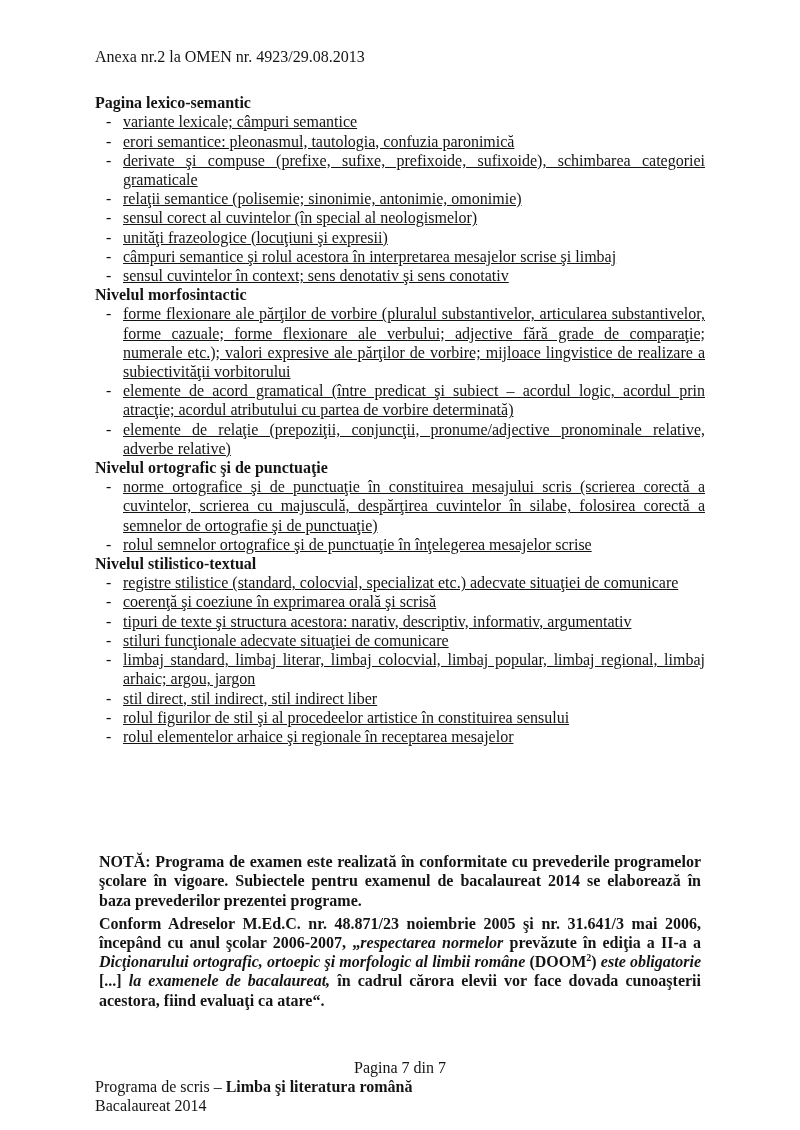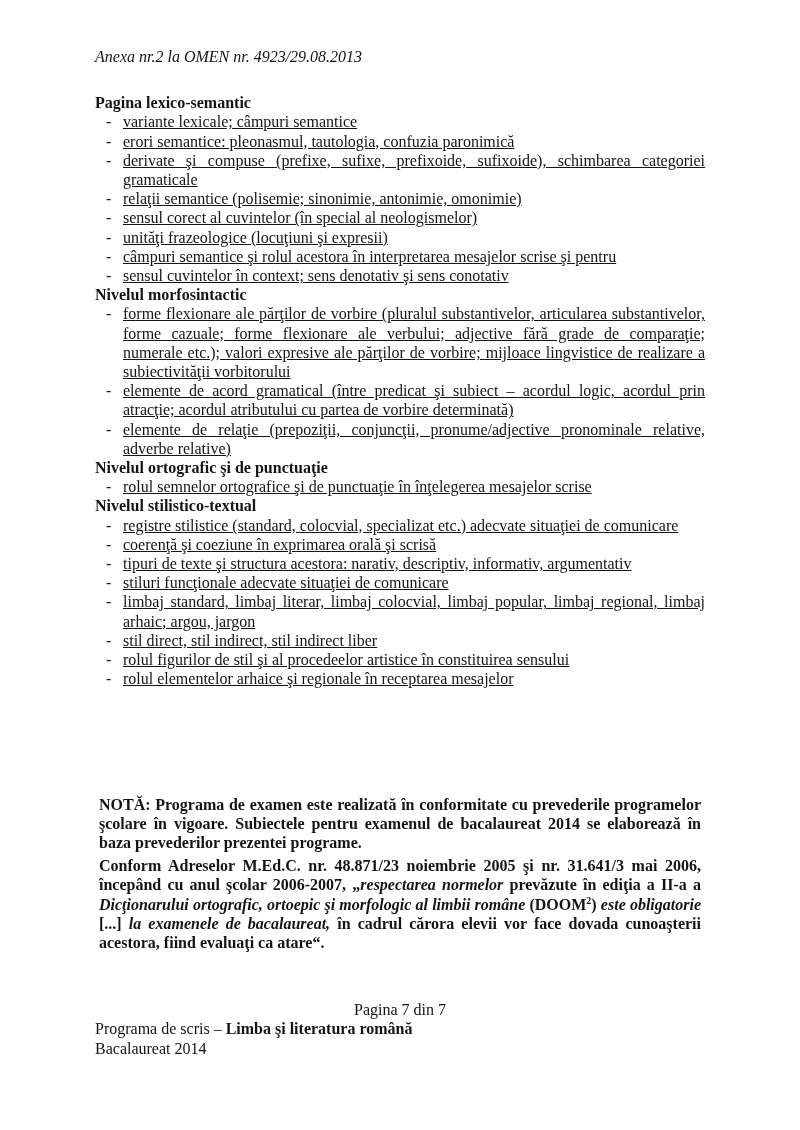--- a/index.html
+++ b/index.html
@@ -12,21 +12,20 @@
     color: #141414;
     font-family: "Liberation Serif", serif;
     font-size: 16px;
     line-height: 19.2px;
     padding: 47px 95px 0 95px;
     overflow: hidden;
   }
   .doc-header {
     margin-bottom: 27px;
     white-space: nowrap;
-    font-style: italic;
   }
   .sec-title {
     font-weight: bold;
   }
   .sec-list { margin: 0; }
   .li {
     position: relative;
     padding-left: 28px;
     text-align: justify;
     text-decoration: underline;
@@ -63,31 +62,32 @@
 
   <div>
       <div class="sec-title">Pagina lexico-semantic</div>
       <div class="sec-list">
         <div class="li">variante lexicale; câmpuri semantice</div>
         <div class="li">erori semantice: pleonasmul, tautologia, confuzia paronimică</div>
         <div class="li">derivate şi compuse (prefixe, sufixe, prefixoide, sufixoide), schimbarea categoriei gramaticale</div>
         <div class="li">relaţii semantice (polisemie; sinonimie, antonimie, omonimie)</div>
         <div class="li">sensul corect al cuvintelor (în special al neologismelor)</div>
         <div class="li">unităţi frazeologice (locuţiuni şi expresii)</div>
-        <div class="li">câmpuri semantice şi rolul acestora în interpretarea mesajelor scrise şi pentru</div>
+        <div class="li">câmpuri semantice şi rolul acestora în interpretarea mesajelor scrise şi limbaj</div>
         <div class="li">sensul cuvintelor în context; sens denotativ şi sens conotativ</div>
       </div>
       <div class="sec-title">Nivelul morfosintactic</div>
       <div class="sec-list">
         <div class="li">forme flexionare ale părţilor de vorbire (pluralul substantivelor, articularea substantivelor, forme cazuale; forme flexionare ale verbului; adjective fără grade de comparaţie; numerale etc.); valori expresive ale părţilor de vorbire; mijloace lingvistice de realizare a subiectivităţii vorbitorului</div>
         <div class="li">elemente de acord gramatical (între predicat şi subiect – acordul logic, acordul prin atracţie; acordul atributului cu partea de vorbire determinată)</div>
         <div class="li">elemente de relaţie (prepoziţii, conjuncţii, pronume/adjective pronominale relative, adverbe relative)</div>
       </div>
       <div class="sec-title">Nivelul ortografic şi de punctuaţie</div>
       <div class="sec-list">
+        <div class="li">norme ortografice şi de punctuaţie în constituirea mesajului scris (scrierea corectă a cuvintelor, scrierea cu majusculă, despărţirea cuvintelor în silabe, folosirea corectă a semnelor de ortografie şi de punctuaţie)</div>
         <div class="li">rolul semnelor ortografice şi de punctuaţie în înţelegerea mesajelor scrise</div>
       </div>
       <div class="sec-title">Nivelul stilistico-textual</div>
       <div class="sec-list">
         <div class="li">registre stilistice (standard, colocvial, specializat etc.) adecvate situaţiei de comunicare</div>
         <div class="li">coerenţă şi coeziune în exprimarea orală şi scrisă</div>
         <div class="li">tipuri de texte şi structura acestora: narativ, descriptiv, informativ, argumentativ</div>
         <div class="li">stiluri funcţionale adecvate situaţiei de comunicare</div>
         <div class="li">limbaj standard, limbaj literar, limbaj colocvial, limbaj popular, limbaj regional, limbaj arhaic; argou, jargon</div>
         <div class="li">stil direct, stil indirect, stil indirect liber</div>

